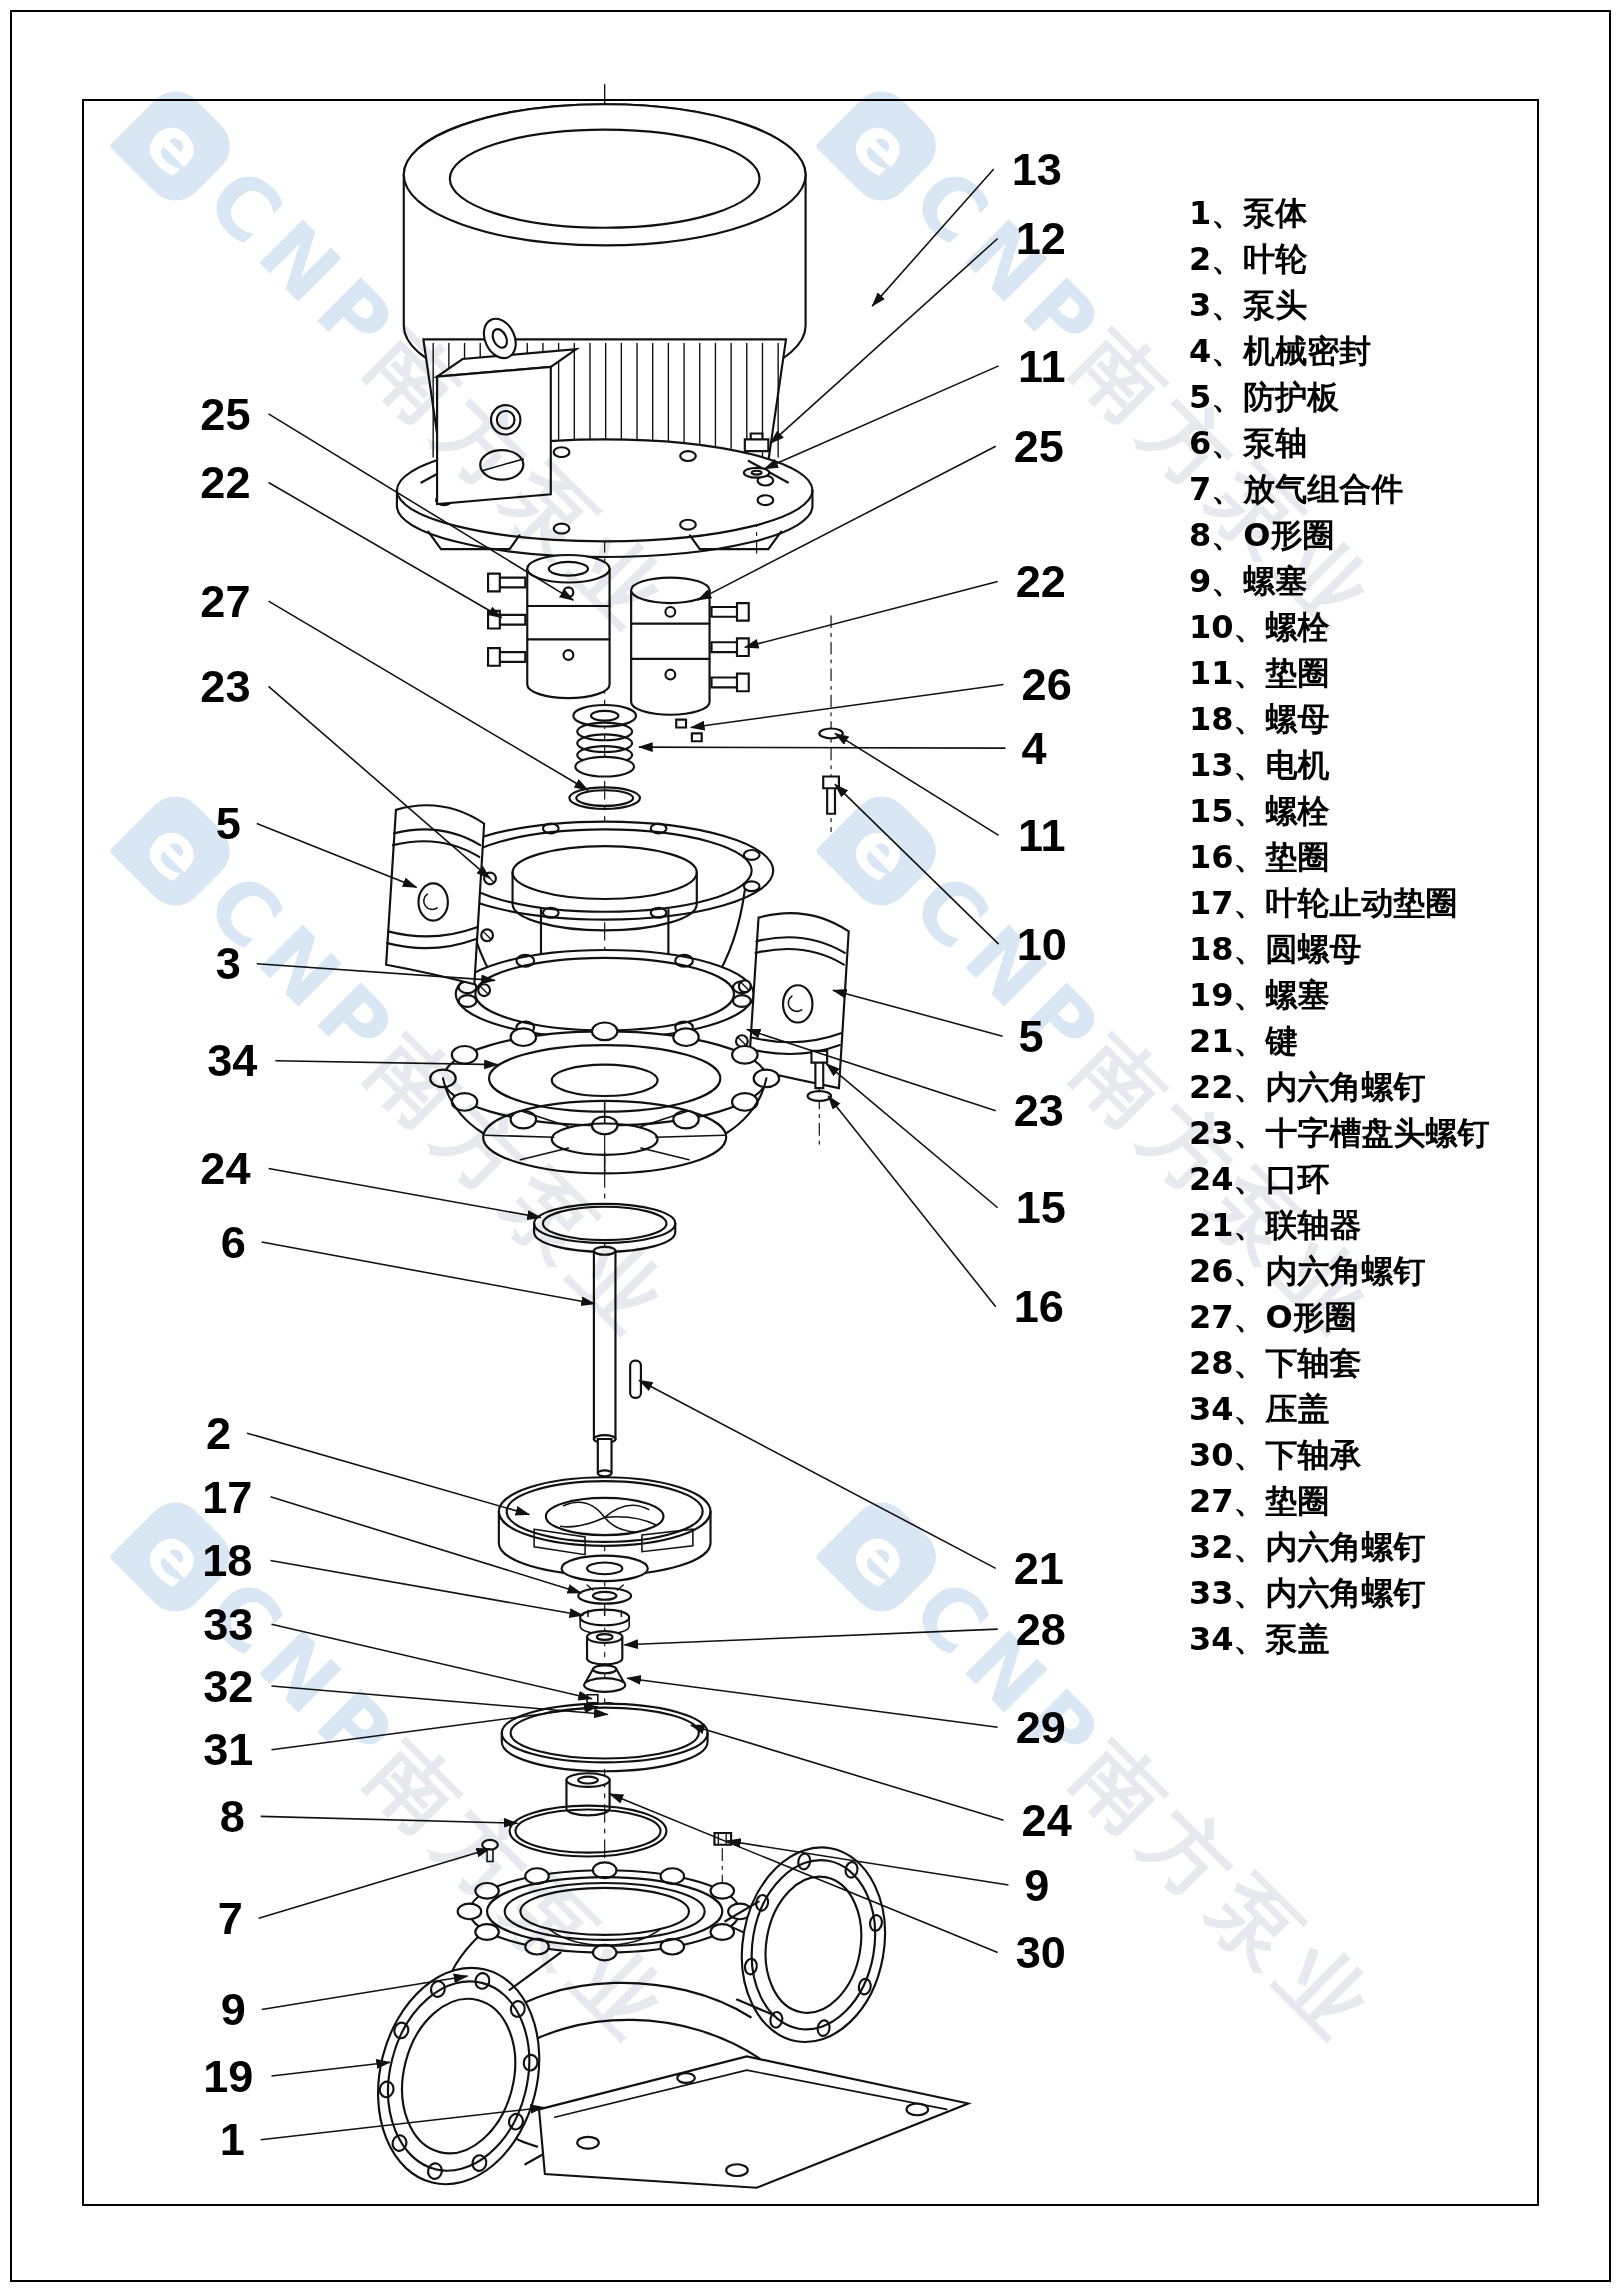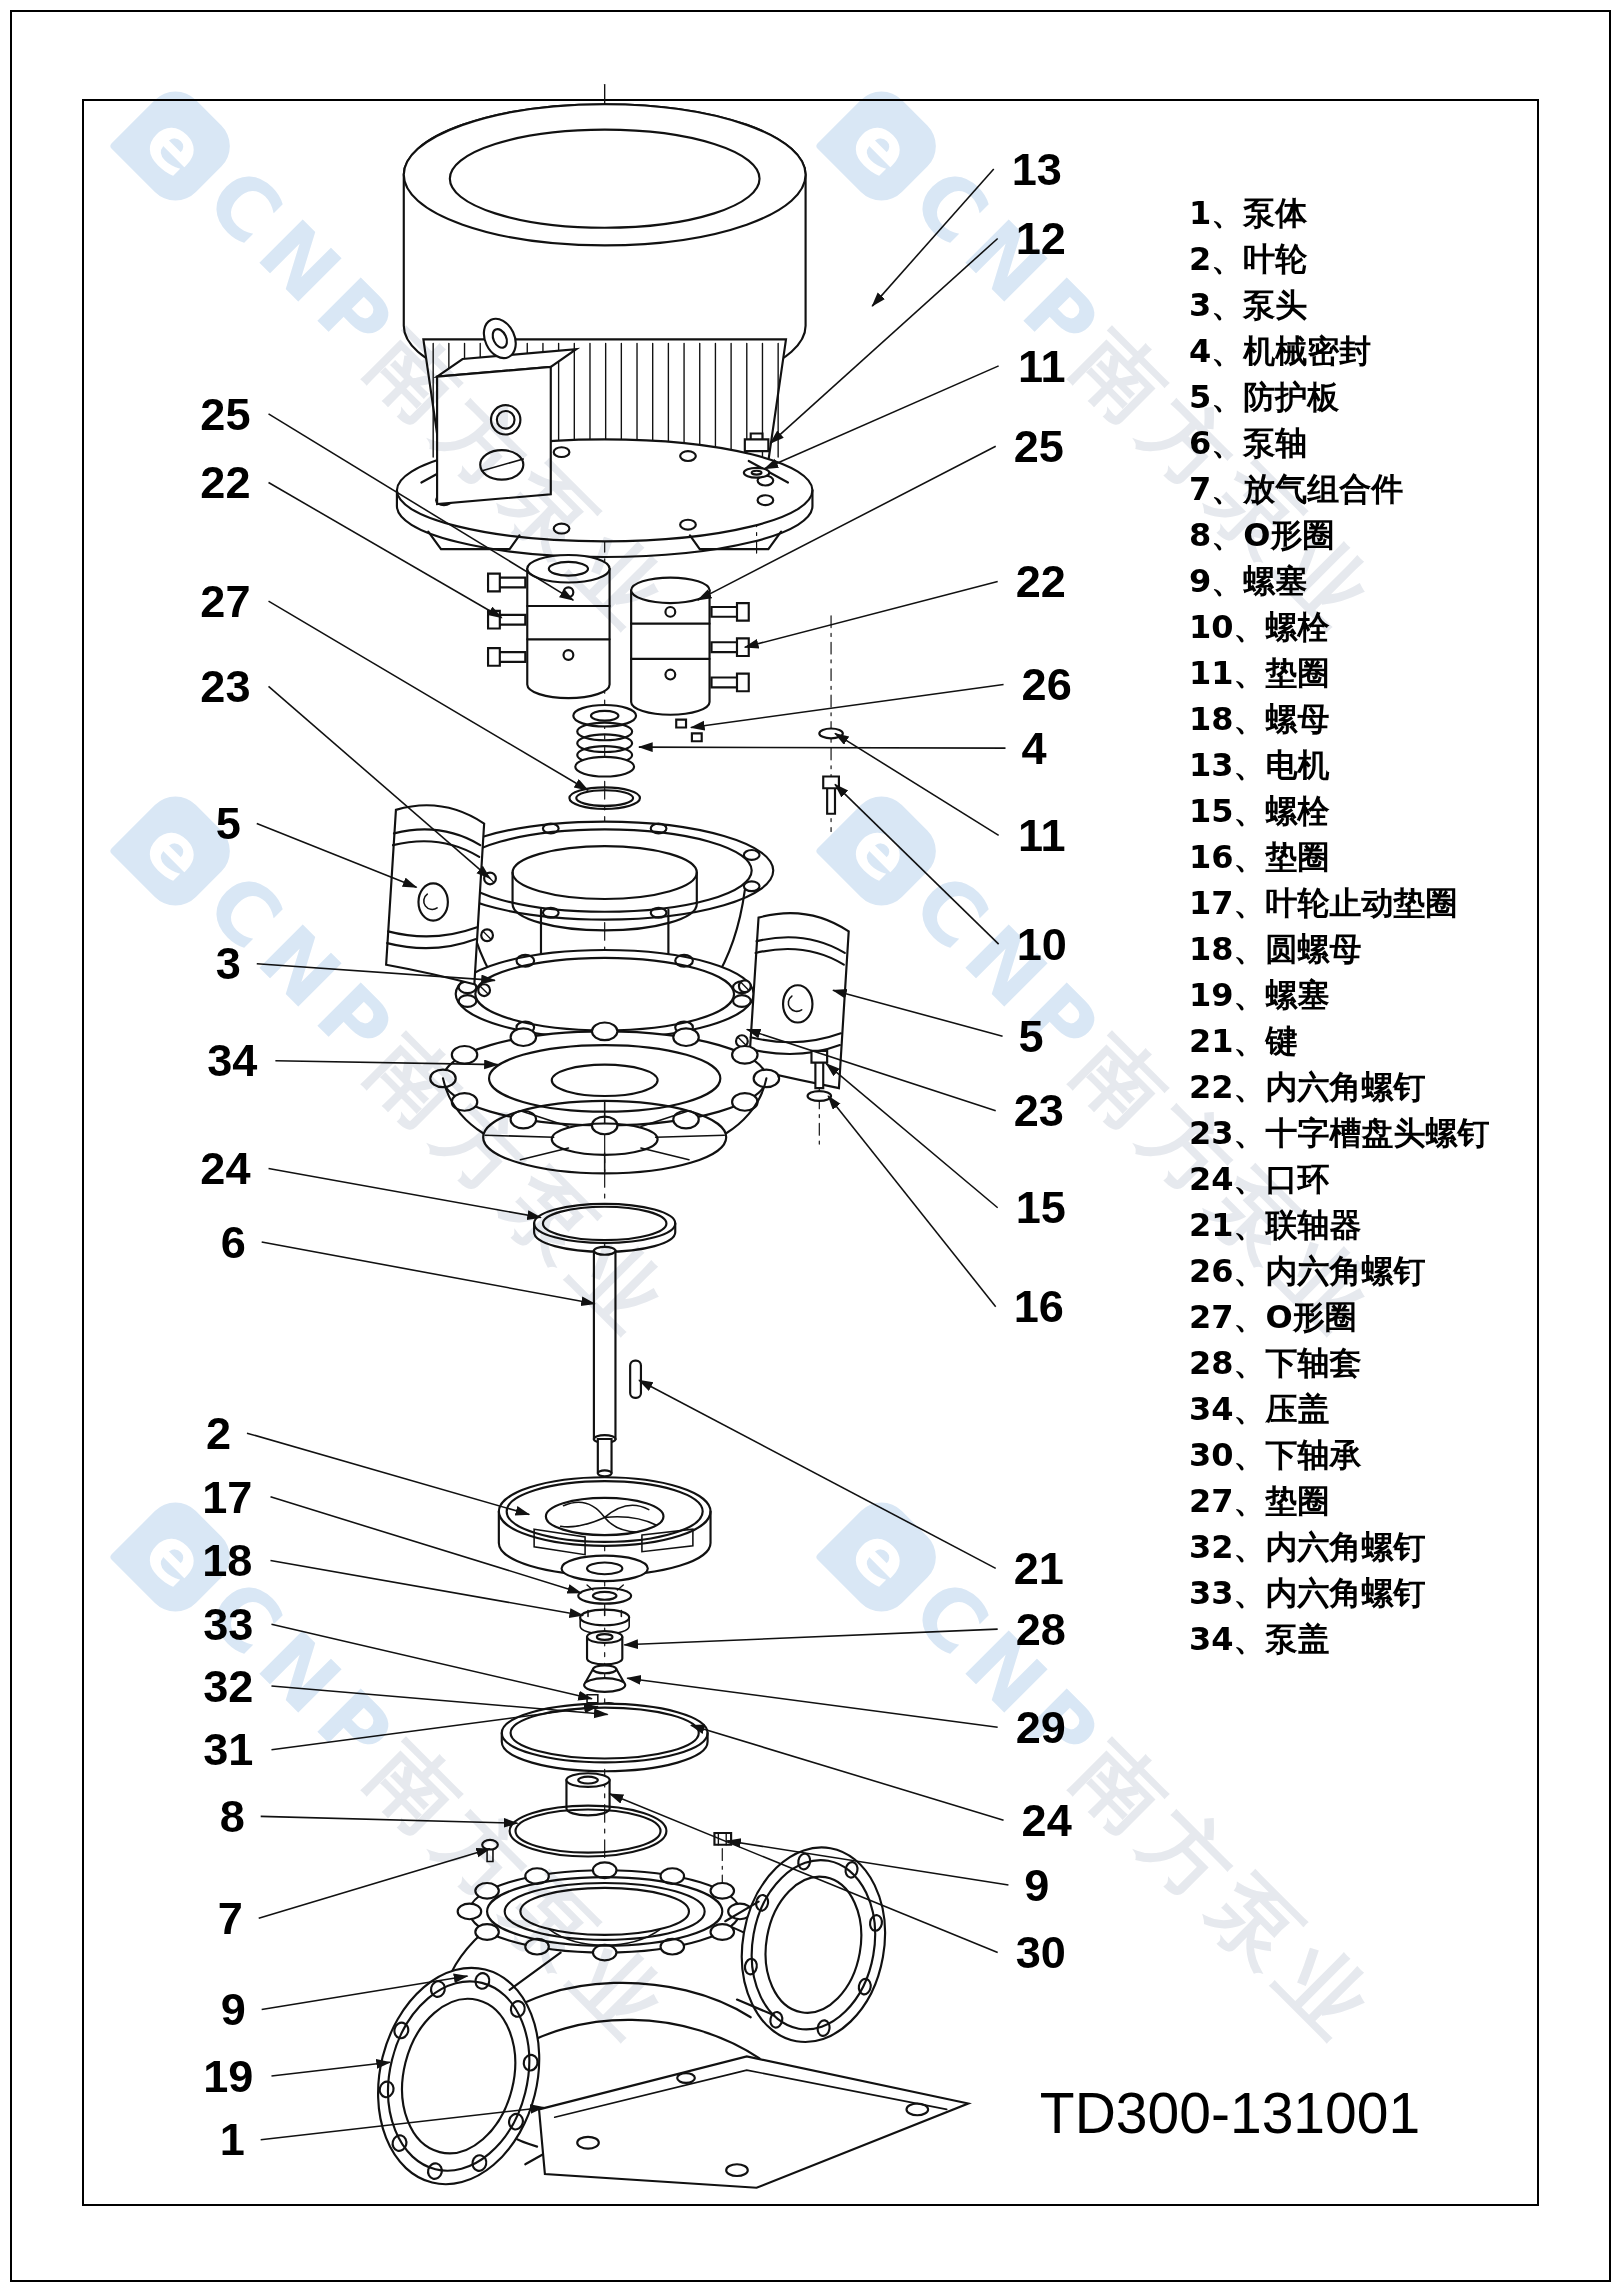--- a/index.html
+++ b/index.html
@@ -434,21 +434,20 @@
       <div class="part-row">27、O形圈</div>
       <div class="part-row">28、下轴套</div>
       <div class="part-row">34、压盖</div>
       <div class="part-row">30、下轴承</div>
       <div class="part-row">27、垫圈</div>
       <div class="part-row">32、内六角螺钉</div>
       <div class="part-row">33、内六角螺钉</div>
       <div class="part-row">34、泵盖</div>
     </div>
 
-  <div class="drawing-number">TD300-131001</div>
 
   <div id="wm-layer">
       <div class="wm" style="left: 186px; top: 69px;"><span class="wm-logo">e</span><span class="wm-en">CNP</span><span class="wm-cn">南方泵业</span></div>
       <div class="wm" style="left: 892px; top: 69px;"><span class="wm-logo">e</span><span class="wm-en">CNP</span><span class="wm-cn">南方泵业</span></div>
       <div class="wm" style="left: 186px; top: 774px;"><span class="wm-logo">e</span><span class="wm-en">CNP</span><span class="wm-cn">南方泵业</span></div>
       <div class="wm" style="left: 892px; top: 774px;"><span class="wm-logo">e</span><span class="wm-en">CNP</span><span class="wm-cn">南方泵业</span></div>
       <div class="wm" style="left: 186px; top: 1480px;"><span class="wm-logo">e</span><span class="wm-en">CNP</span><span class="wm-cn">南方泵业</span></div>
       <div class="wm" style="left: 892px; top: 1480px;"><span class="wm-logo">e</span><span class="wm-en">CNP</span><span class="wm-cn">南方泵业</span></div>
     </div>
 </div>

